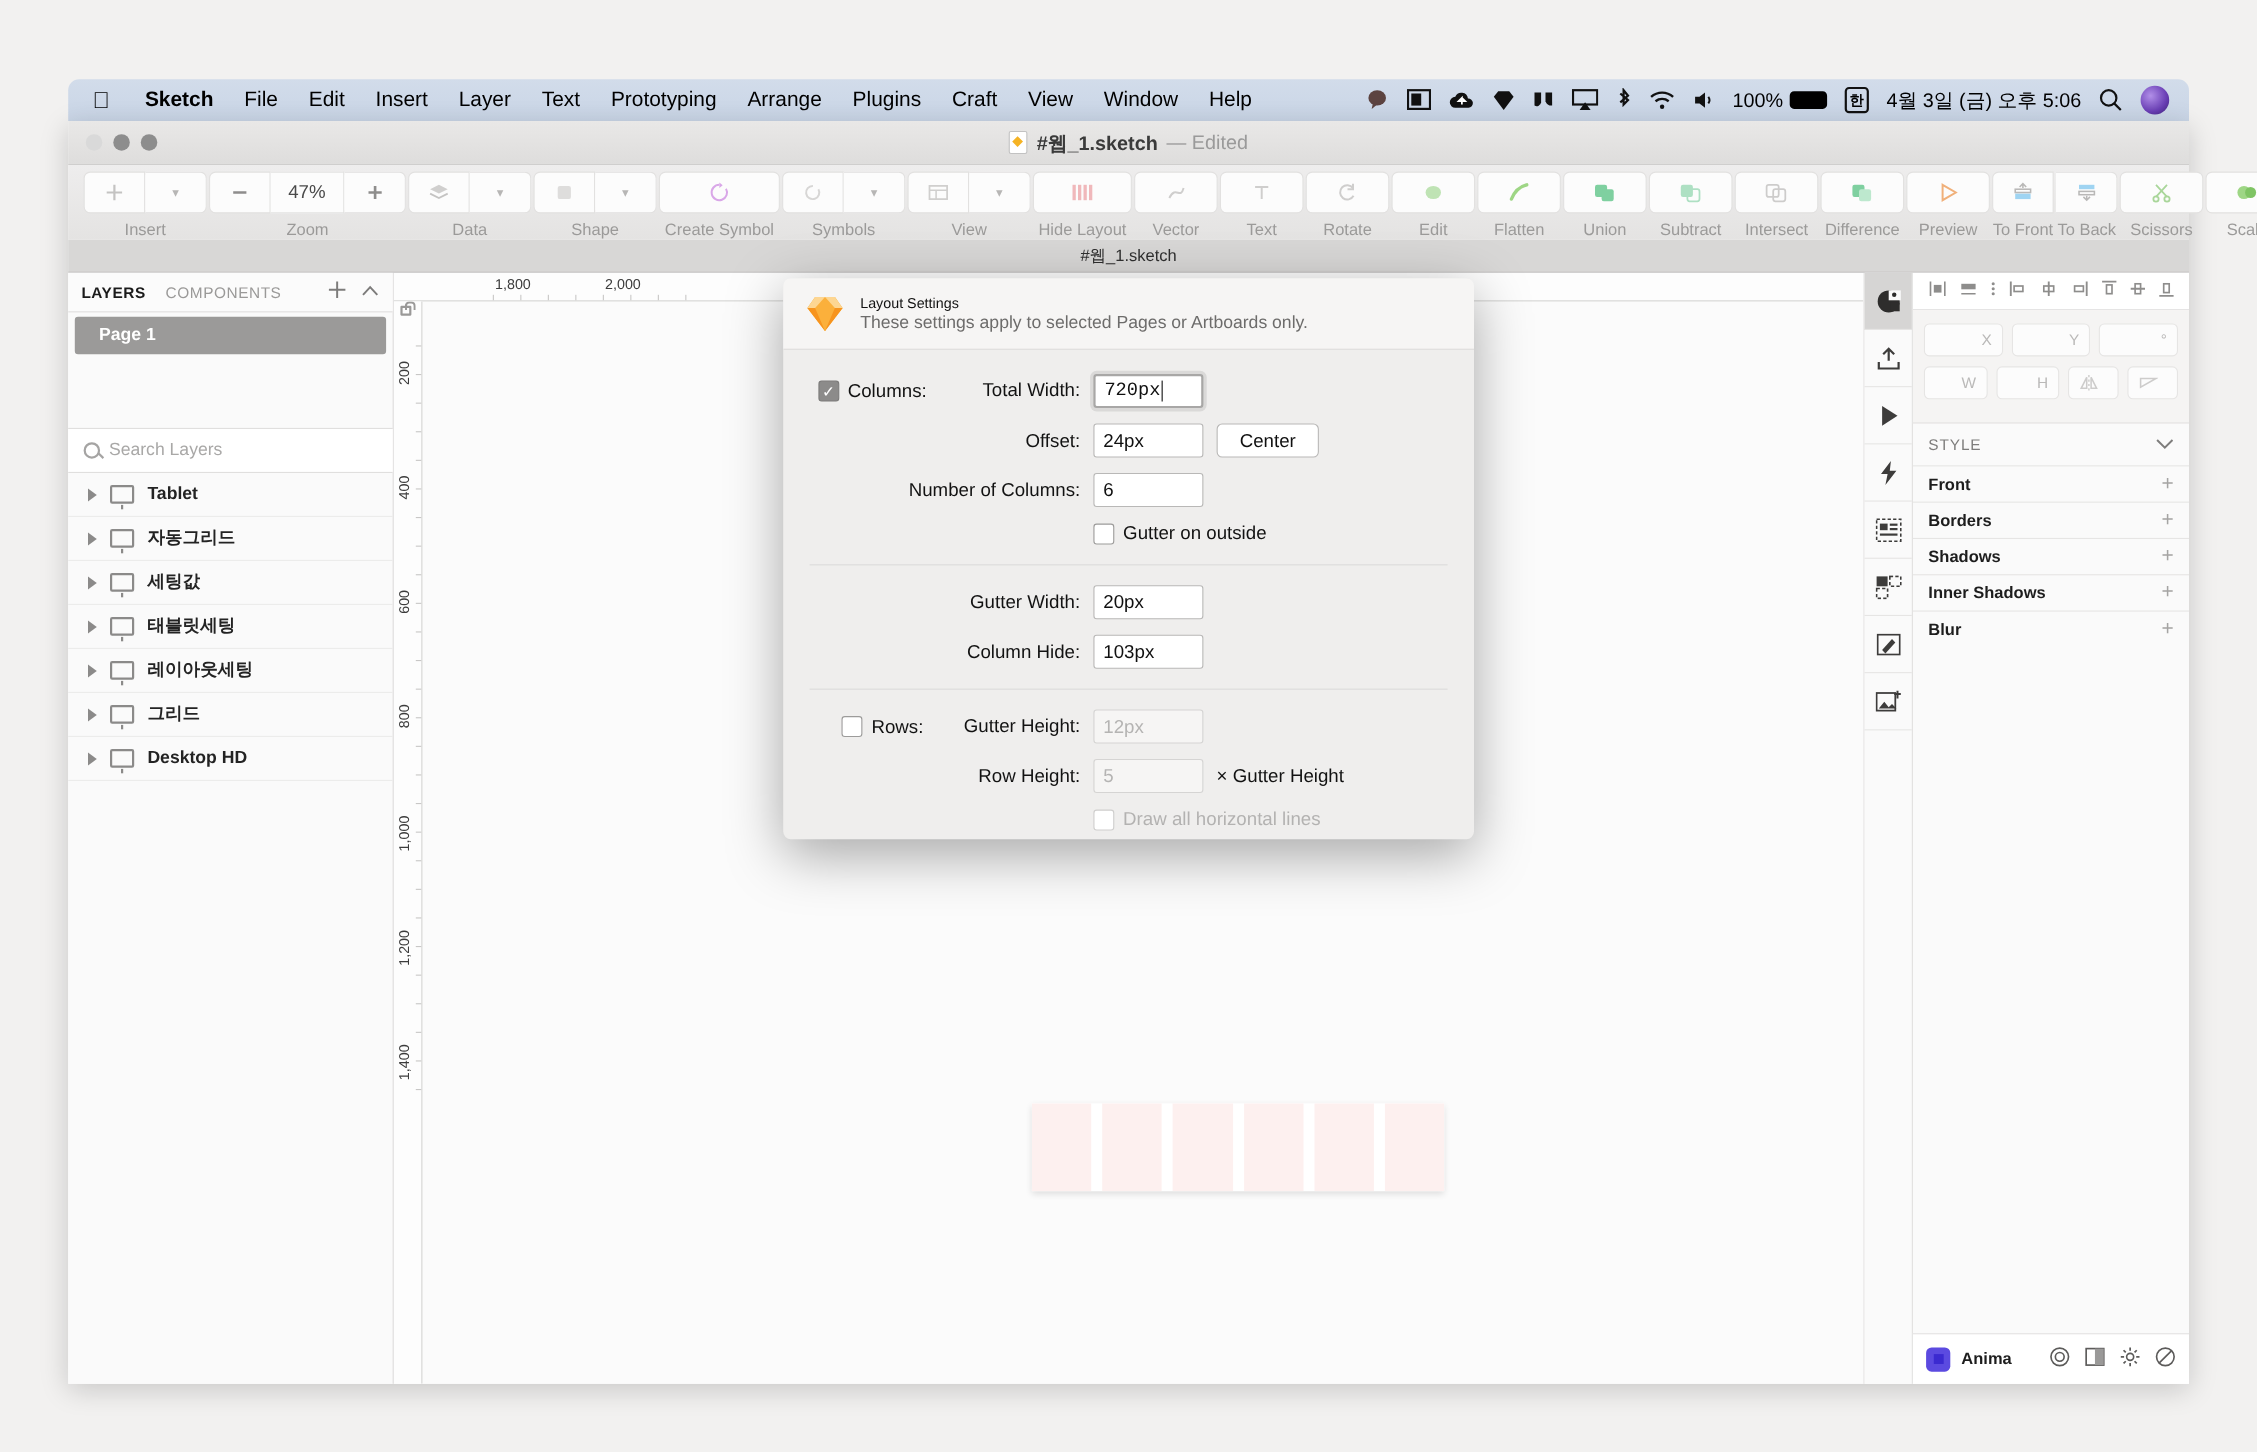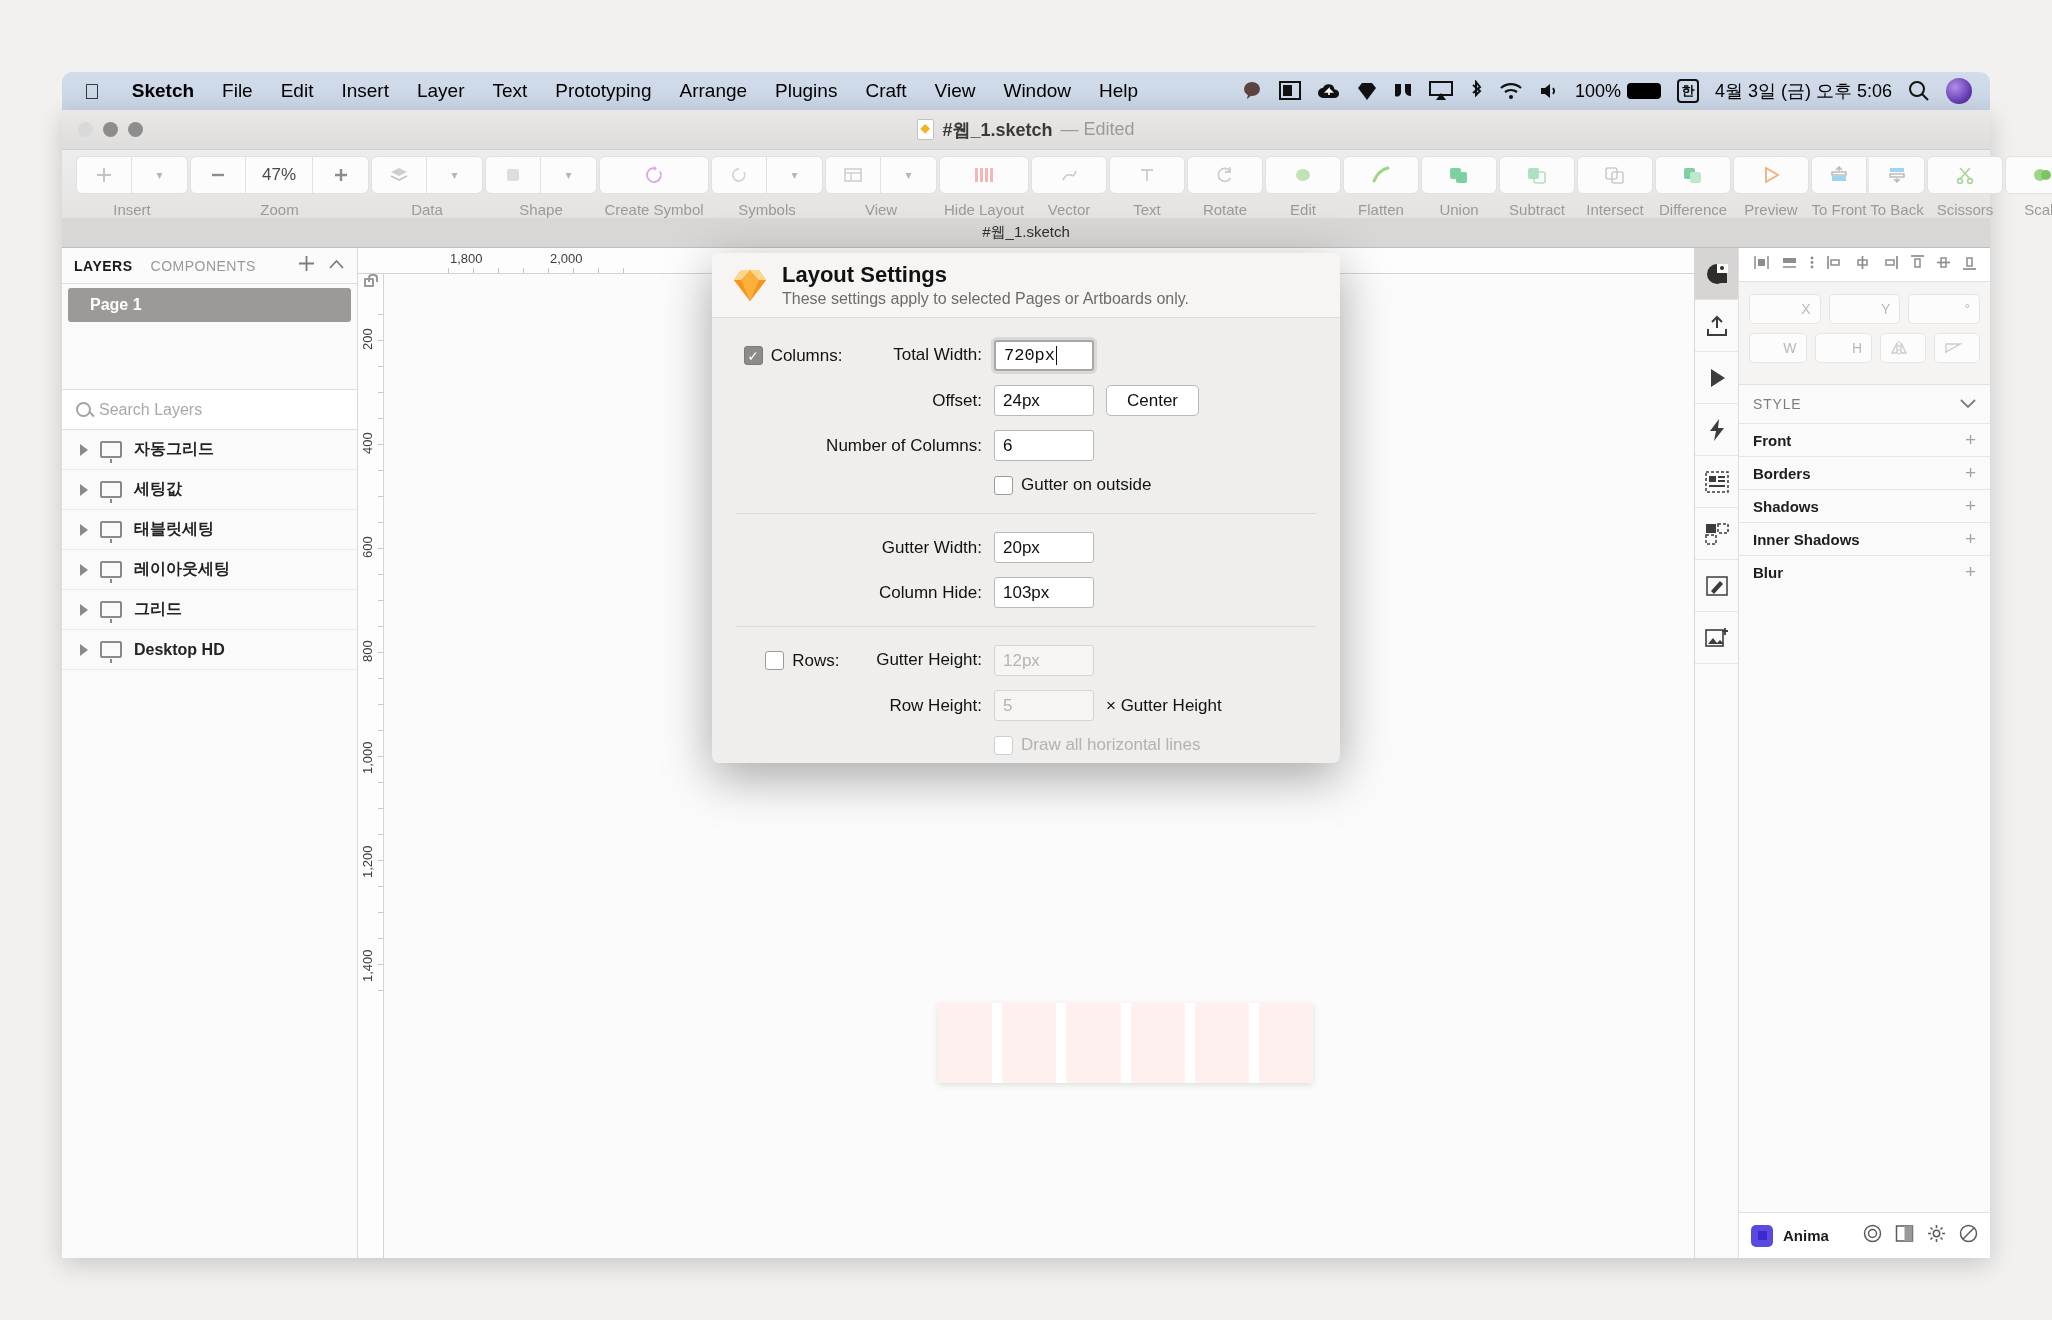--- a/index.html
+++ b/index.html
@@ -188,21 +188,21 @@
   
   .dlg {
     position: absolute; left: 712px; top: 253px; width: 628px; height: 510px;
     background: #efeeed; border-radius: 7px;
     box-shadow: 0 14px 50px rgba(0,0,0,.34);
     overflow: hidden; z-index: 50;
   }
   .dlg-head { height: 65px; background: #f6f5f4; border-bottom: 1px solid #dcdbda;
               display: flex; align-items: center; padding: 0 20px; gap: 14px; }
   .diamond { width: 36px; height: 36px; flex: none; }
-  .dlg-title { font-size: 22px; font-weight: bold; color: #121212; }
+  .dlg-title { font-size: 13px; font-weight: normal; color: #121212; }
   .dlg-sub { font-size: 16px; color: #6d6c6b; margin-top: 2px; }
   .dlg-body { padding: 22px 24px 0 24px; }
   .drow { display: flex; align-items: center; margin-bottom: 14px; }
   .dlabel { text-align: right; font-size: 17px; color: #121212; width: 258px; padding-right: 12px; }
   .inp { width: 100px; height: 31px; background: #fff; border: 1px solid #b9b8b7;
          border-radius: 3px; font-size: 17px; color: #101010;
          display: flex; align-items: center; padding-left: 8px; }
   .inp.focus { border: 2px solid #a8a7a6; box-shadow: 0 0 0 3px #dad9d8; font-family: Liberation Mono, monospace; }
   .inp.dis { color: #b5b4b3; background: #f6f5f4; border-color: #d5d4d3; }
   .caret { width: 1px; height: 19px; background: #111; margin-left: 1px; }
@@ -607,20 +607,25 @@
         </div>
 
         <div class="page-row">Page 1</div>
         <div class="page-space"></div>
 
         <div class="search-row">
           <span class="mag"></span>
           <span class="search-ph">Search Layers</span>
         </div>
 
+        <div class="layer-row">
+          <span class="tri"></span>
+          <span class="art-icon"></span>
+          <span>Tablet</span>
+        </div>
         <div class="layer-row">
           <span class="tri"></span>
           <span class="art-icon"></span>
           <span>자동그리드</span>
         </div>
         <div class="layer-row">
           <span class="tri"></span>
           <span class="art-icon"></span>
           <span>세팅값</span>
         </div>

